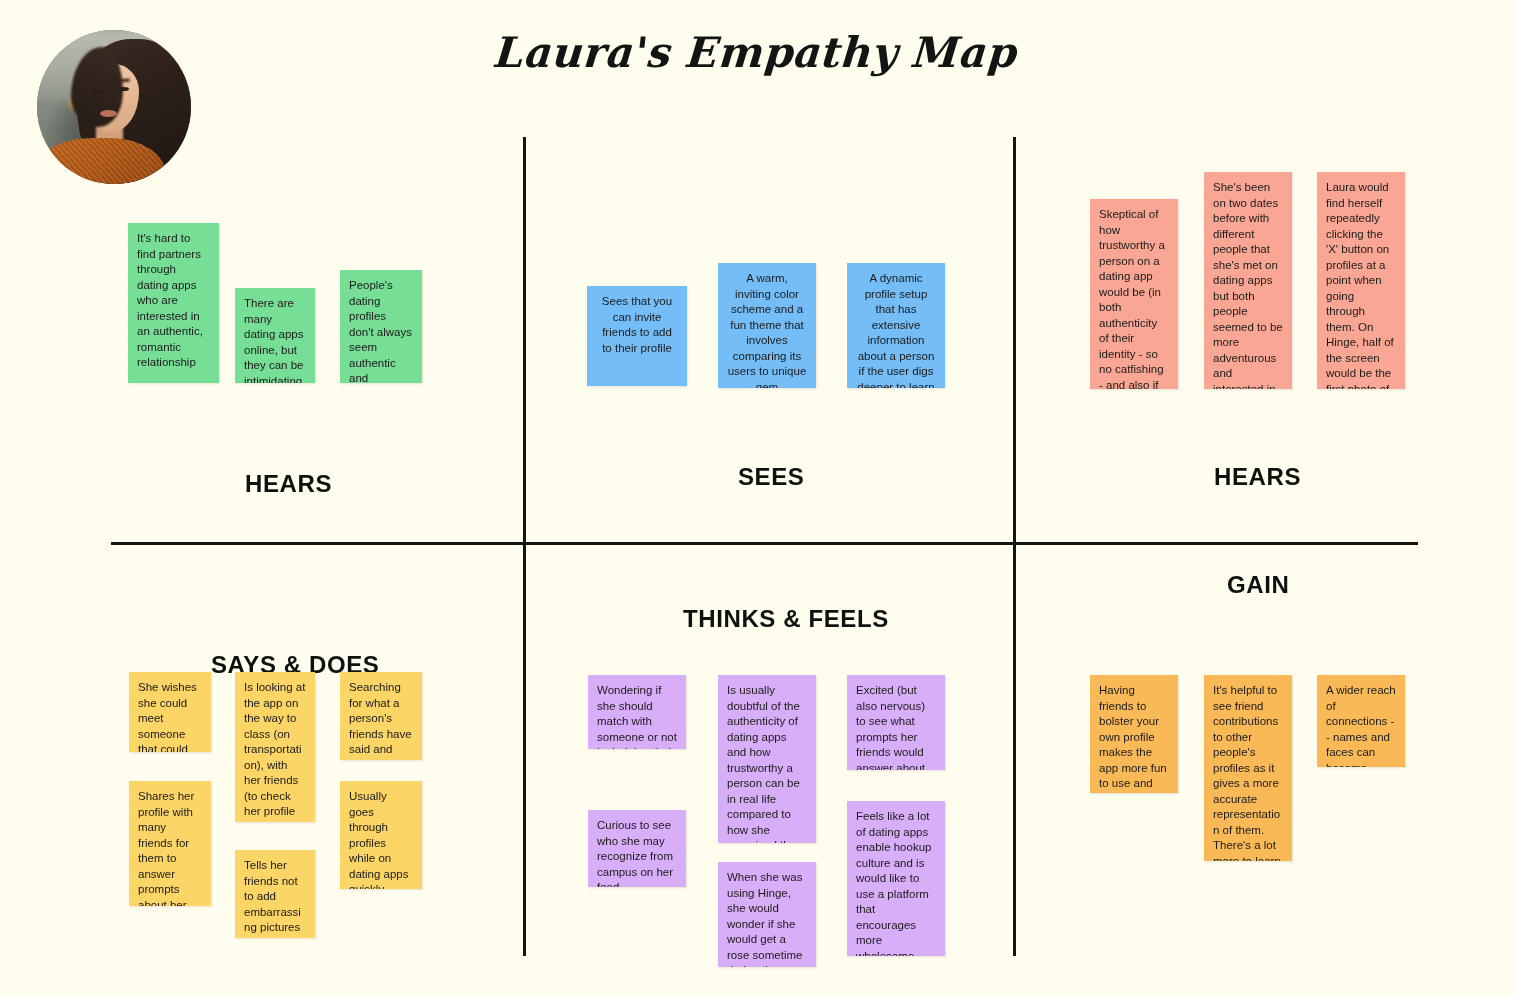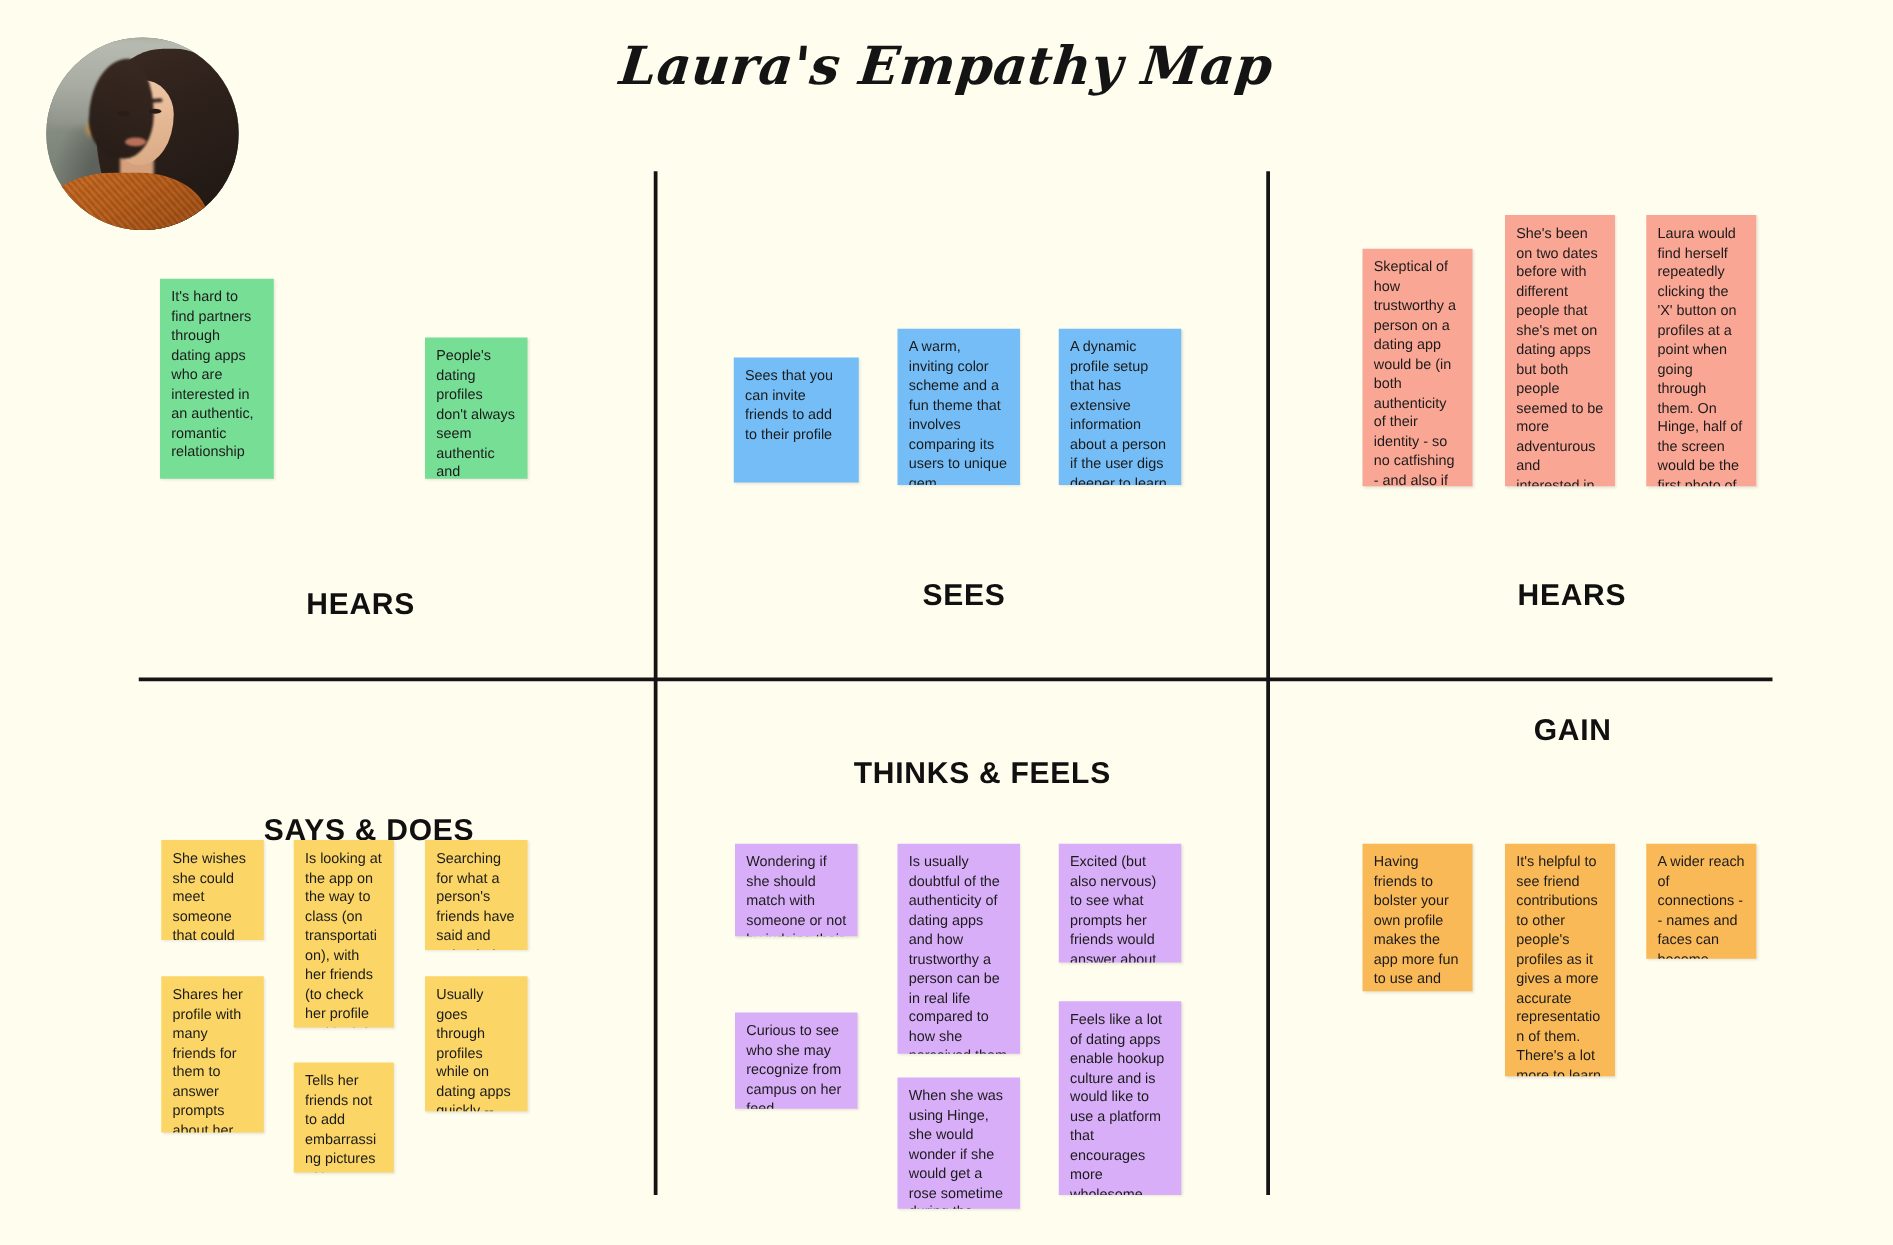--- a/index.html
+++ b/index.html
@@ -169,21 +169,21 @@
     font-family: "Liberation Sans", sans-serif;
     font-size: 11.5px;
     line-height: 15.5px;
     color: #1b1b1b;
     padding: 8px 9px 8px 9px;
     box-shadow: 1px 1px 2px rgba(0,0,0,0.10);
     overflow: hidden;
     word-wrap: break-word;
   }
   .note.green  { background: #76DE95; }
-  .note.blue   { background: #74BDF7; }
+  .note.blue   { background: #74BDF7; text-align: center; }
   .note.pink   { background: #FAA694; }
   .note.yellow { background: #FBD566; }
   .note.purple { background: #D9AEF9; }
   .note.orange { background: #FAB957; }
 </style>
 </head>
 <body>
 
 <div id="board">
 
@@ -211,20 +211,21 @@
   <div class="h-divider" style="left:111px; top:542px; width:1307px;"></div>
 
   <div class="quad-label" style="left:245px; top:470px;">HEARS</div>
   <div class="quad-label" style="left:738px; top:463px;">SEES</div>
   <div class="quad-label" style="left:1214px; top:463px;">HEARS</div>
   <div class="quad-label" style="left:211px; top:605px;margin-top:46px;">SAYS &amp; DOES</div>
   <div class="quad-label" style="left:683px; top:605px;text-align:center;">THINKS &amp; FEELS</div>
   <div class="quad-label" style="left:1227px; top:571px;">GAIN</div>
 
   <div class="note green" style="left:128px; top:223px; width:91px; height:160px;">It's hard to find partners through dating apps who are interested in an authentic, romantic relationship</div>
+  <div class="note green" style="left:235px; top:288px; width:80px; height:95px;">There are many dating apps online, but they can be intimidating</div>
   <div class="note green" style="left:340px; top:270px; width:82px; height:113px;">People's dating profiles don't always seem authentic and accurate to describing that person's personality</div>
 
   <div class="note blue" style="left:587px; top:286px; width:100px; height:100px;">Sees that you can invite friends to add to their profile</div>
   <div class="note blue" style="left:718px; top:263px; width:98px; height:125px;">A warm, inviting color scheme and a fun theme that involves comparing its users to unique gem</div>
   <div class="note blue" style="left:847px; top:263px; width:98px; height:125px;">A dynamic profile setup that has extensive information about a person if the user digs deeper to learn more</div>
 
   <div class="note pink" style="left:1090px; top:199px; width:88px; height:190px;">Skeptical of how trustworthy a person on a dating app would be (in both authenticity of their identity - so no catfishing - and also if how someone presents themself online is how they are in real life)</div>
   <div class="note pink" style="left:1204px; top:172px; width:88px; height:217px;">She's been on two dates before with different people that she's met on dating apps but both people seemed to be more adventurous and interested in new experiences rather than taking their time to get to know her as a person</div>
   <div class="note pink" style="left:1317px; top:172px; width:88px; height:217px;">Laura would find herself repeatedly clicking the 'X' button on profiles at a point when going through them. On Hinge, half of the screen would be the first photo of someone's profile and she can be quick to judge and to act</div>
 

